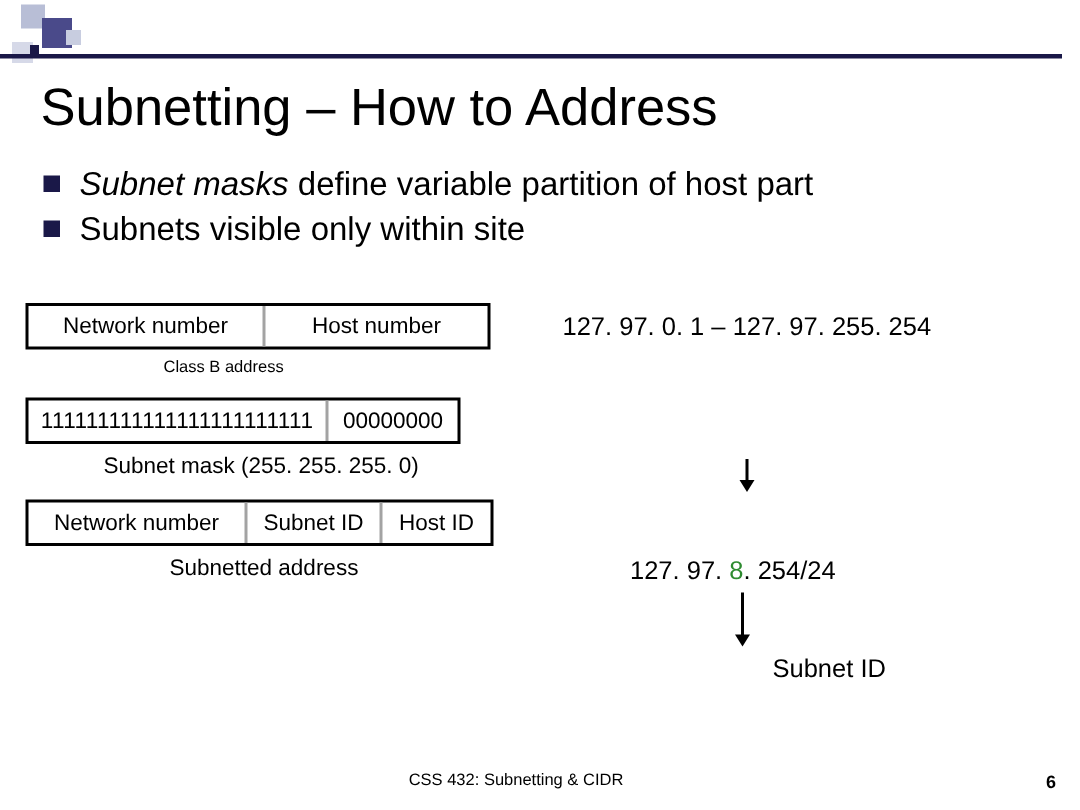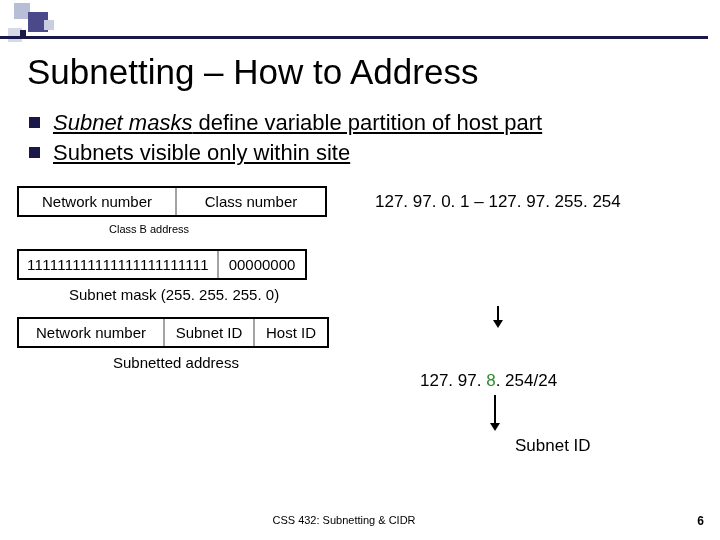--- a/index.html
+++ b/index.html
@@ -39,21 +39,21 @@
     width: 720px;
     padding: 10px 22px 0 17px;
   }
   h1 {
     font-size: 35px;
     font-weight: normal;
     color: #000;
     margin-bottom: 16px;
     margin-left: 10px;
   }
-  .bullets { margin-left: 12px; margin-bottom: 19px; text-decoration: underline; }
+  .bullets { margin-left: 12px; margin-bottom: 35px; }
   .bullets li {
     list-style: none;
     font-size: 22px;
     color: #000;
     line-height: 1.35;
     position: relative;
     padding-left: 24px;
   }
   .bullets li::before {
     content: "";
@@ -158,21 +158,21 @@
       <span class="italic">Subnet masks</span><span> define variable partition of host part</span>
     </li>
     <li>
       <span>Subnets visible only within site</span>
     </li>
   </ul>
 
   <div class="row row1">
     <div class="boxgroup">
       <div class="cell net">Network number</div>
-      <div class="cell host">Class number</div>
+      <div class="cell host">Host number</div>
     </div>
     <div class="right">127. 97. 0. 1 – 127. 97. 255. 254</div>
   </div>
   <div class="caption">Class B address</div>
 
   <div class="row row2">
     <div class="boxgroup">
       <div class="cell ones">111111111111111111111111</div>
       <div class="cell zeros">00000000</div>
     </div>

